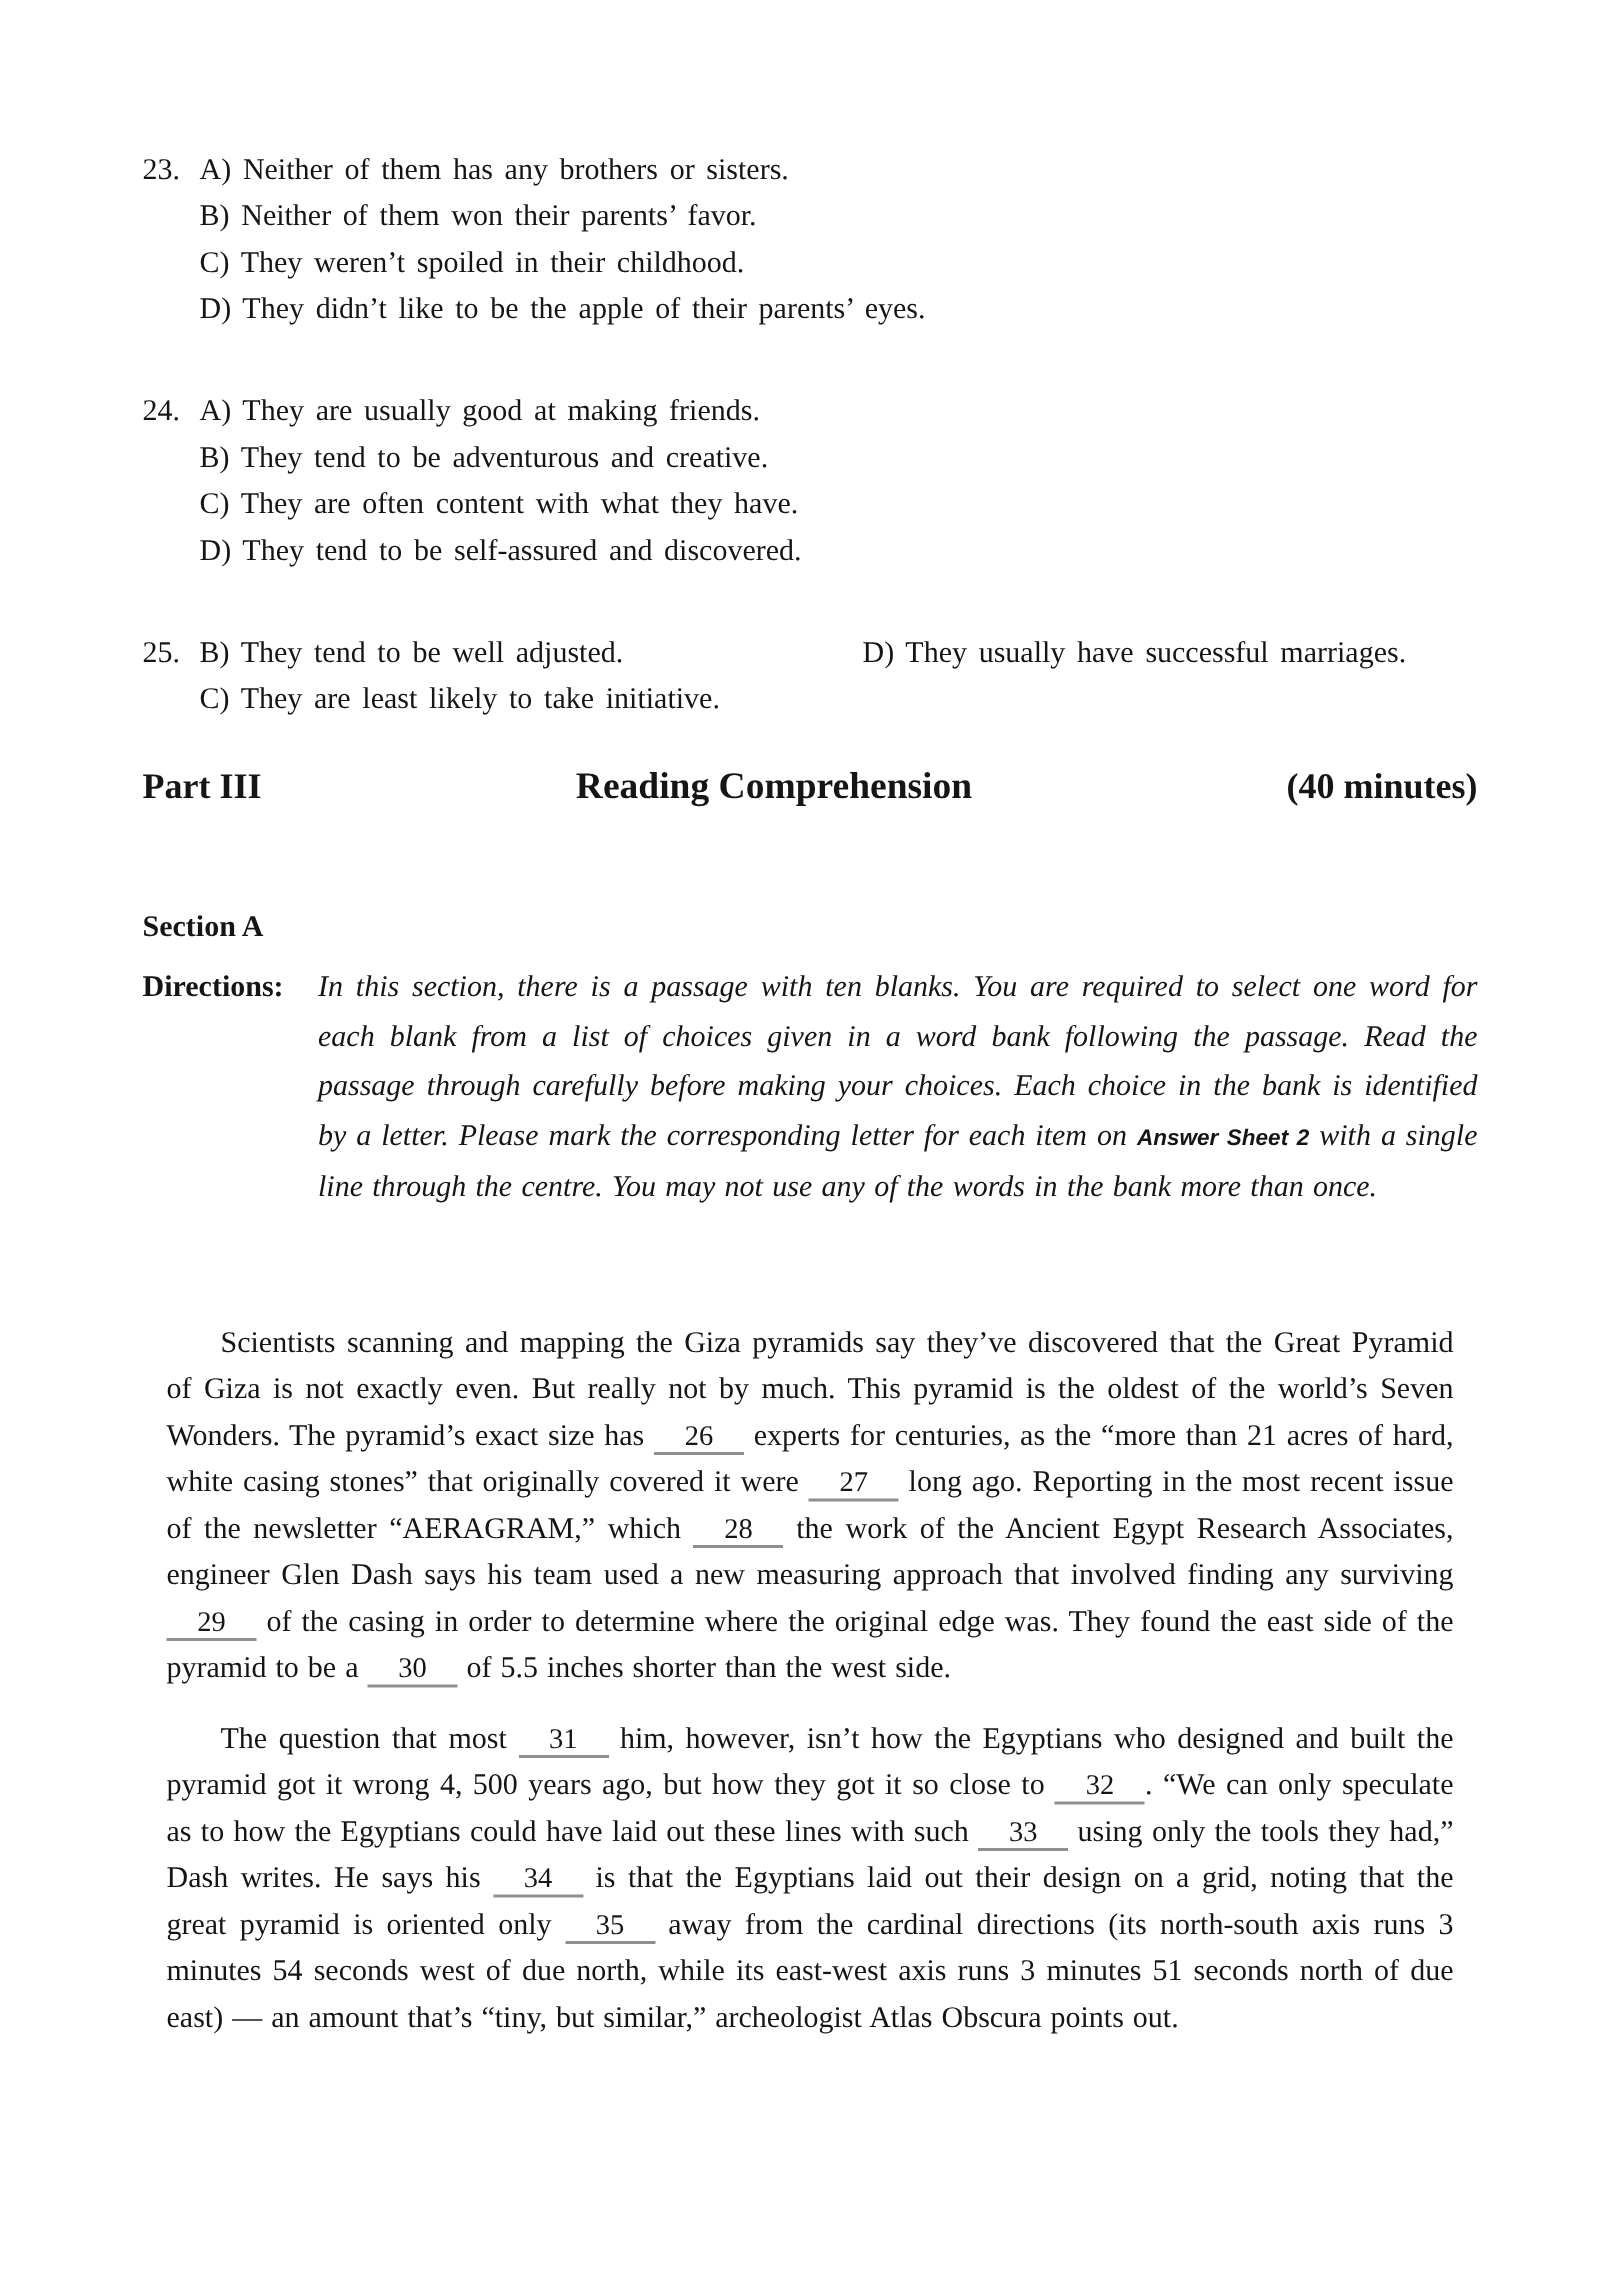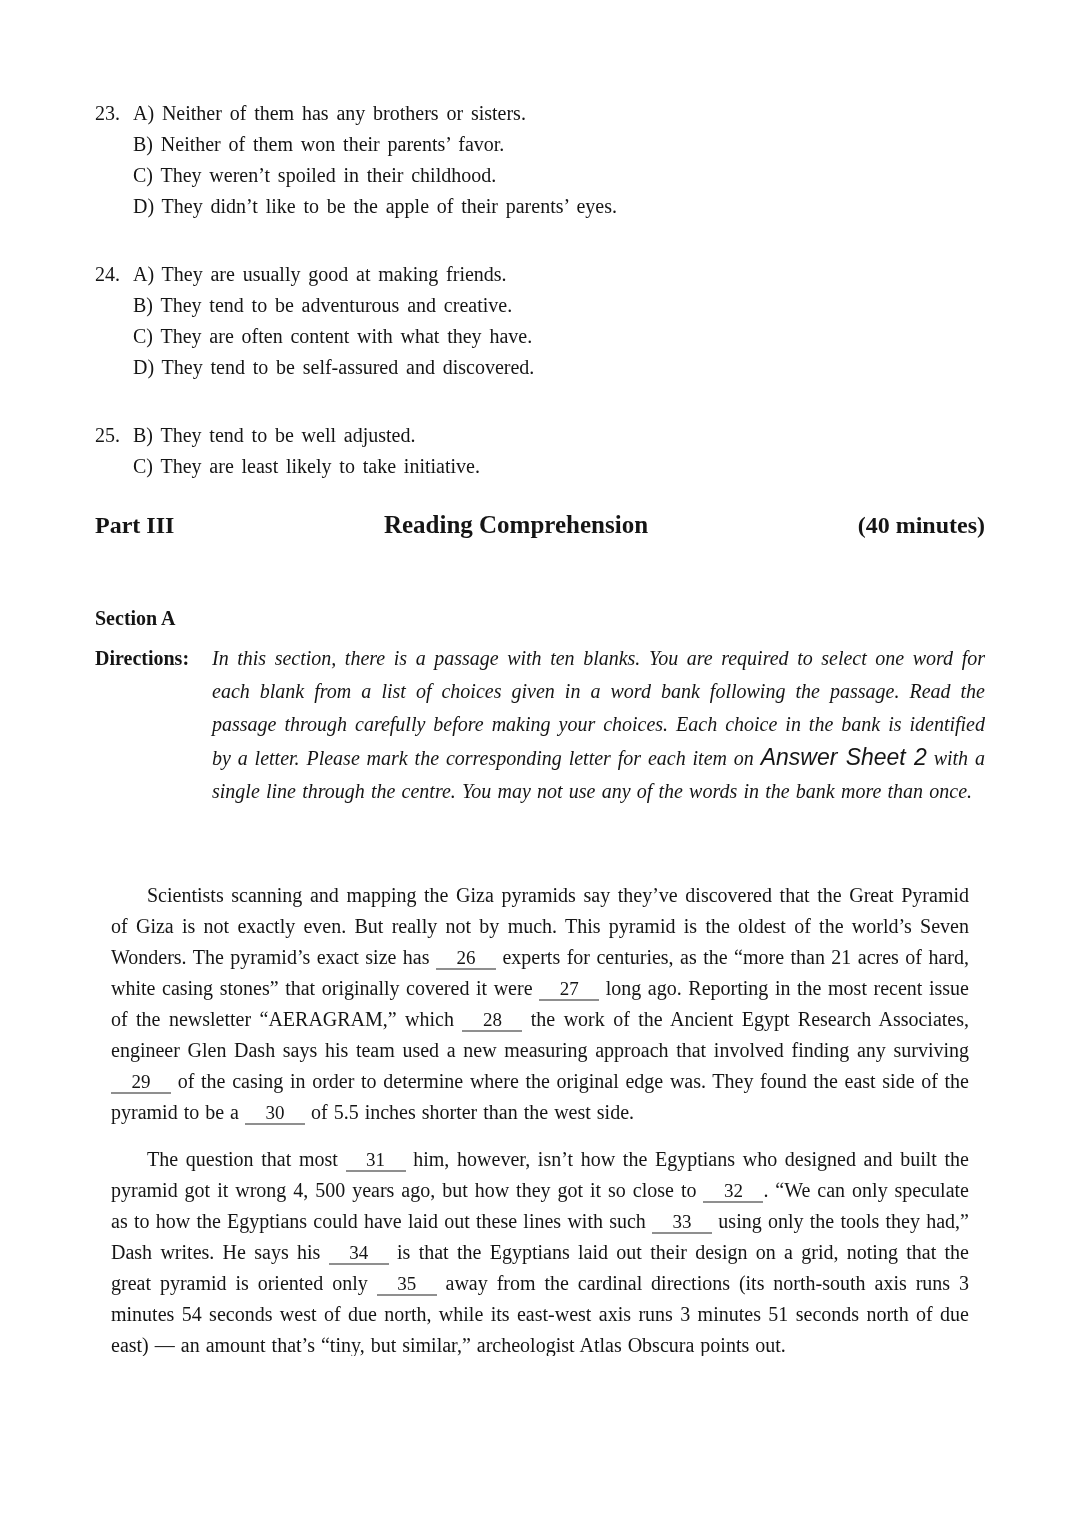--- a/index.html
+++ b/index.html
@@ -49,22 +49,22 @@
   .directions{top:642px;}
   .dir-label{position:absolute;left:0;top:0;font-weight:bold;font-size:20px;line-height:33px;}
   .dir-body{
     margin-left:117px;
     font-style:italic;font-size:20px;line-height:33px;
     text-align:justify;
     word-spacing:0.06em;
   }
   .seg-boldsans{
     font-family:"Liberation Sans","DejaVu Sans",sans-serif;
-    font-weight:normal;font-style:italic;
-    font-size:23px;
+    font-weight:bold;font-style:italic;
+    font-size:15px;
   }
 
   
   .passage{top:864px;font-size:20px;line-height:31px;text-align:justify;word-spacing:0.05em;}
   .para{margin:16px;text-indent:36px;}
   .blank{
     display:inline-block;
     min-width:42px;
     padding:0 9px;
     text-align:center;
@@ -105,20 +105,21 @@
           <div class="opt"><span class="opt-label">B)</span> <span class="opt-text">They tend to be adventurous and creative.</span></div>
           <div class="opt"><span class="opt-label">C)</span> <span class="opt-text">They are often content with what they have.</span></div>
           <div class="opt"><span class="opt-label">D)</span> <span class="opt-text">They tend to be self-assured and discovered.</span></div>
         </div>
       </div>
       <div class="question">
         <span class="q-num">25.</span>
         <div class="opts two-col">
           <div class="opt"><span class="opt-label">B)</span> <span class="opt-text">They tend to be well adjusted.</span></div>
           <div class="opt"><span class="opt-label">C)</span> <span class="opt-text">They are least likely to take initiative.</span></div>
+          <div class="opt"><span class="opt-label">D)</span> <span class="opt-text">They usually have successful marriages.</span></div>
         </div>
       </div>
     </div>
 
   <div class="abs part-heading">
     <span class="part-label">Part III</span>
     <span class="part-title">Reading Comprehension</span>
     <span class="part-duration">(40 minutes)</span>
   </div>
 

